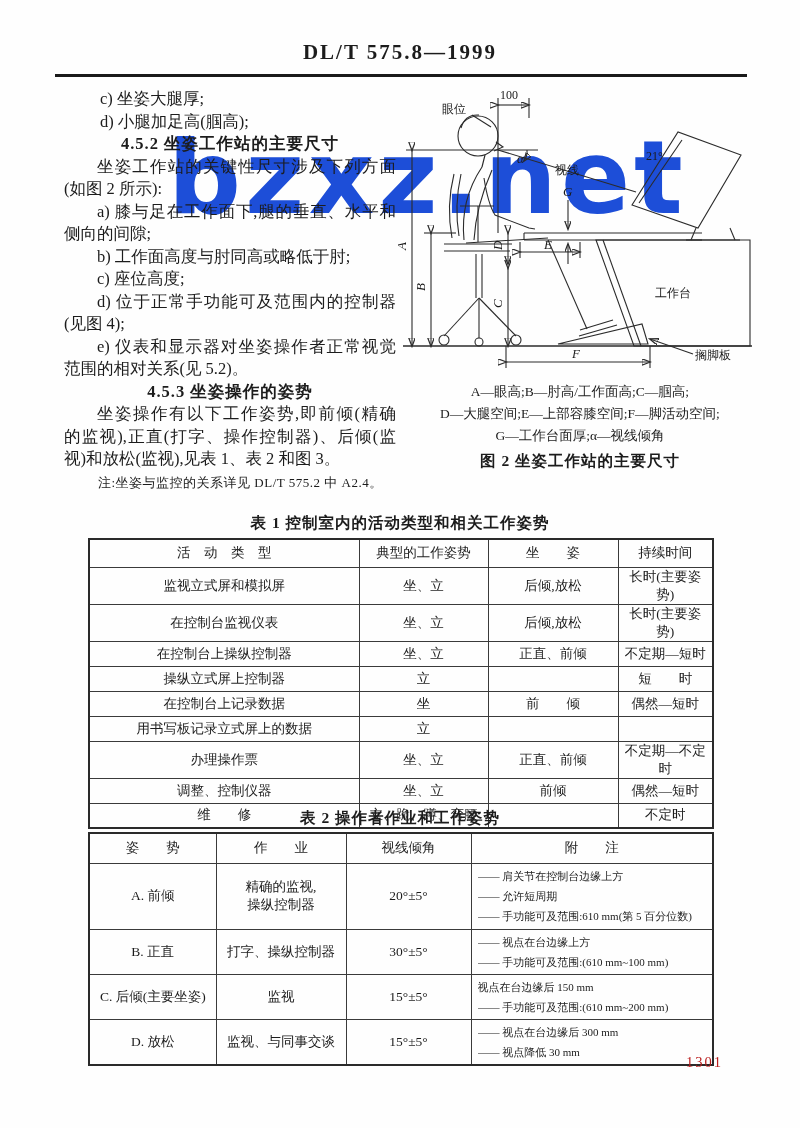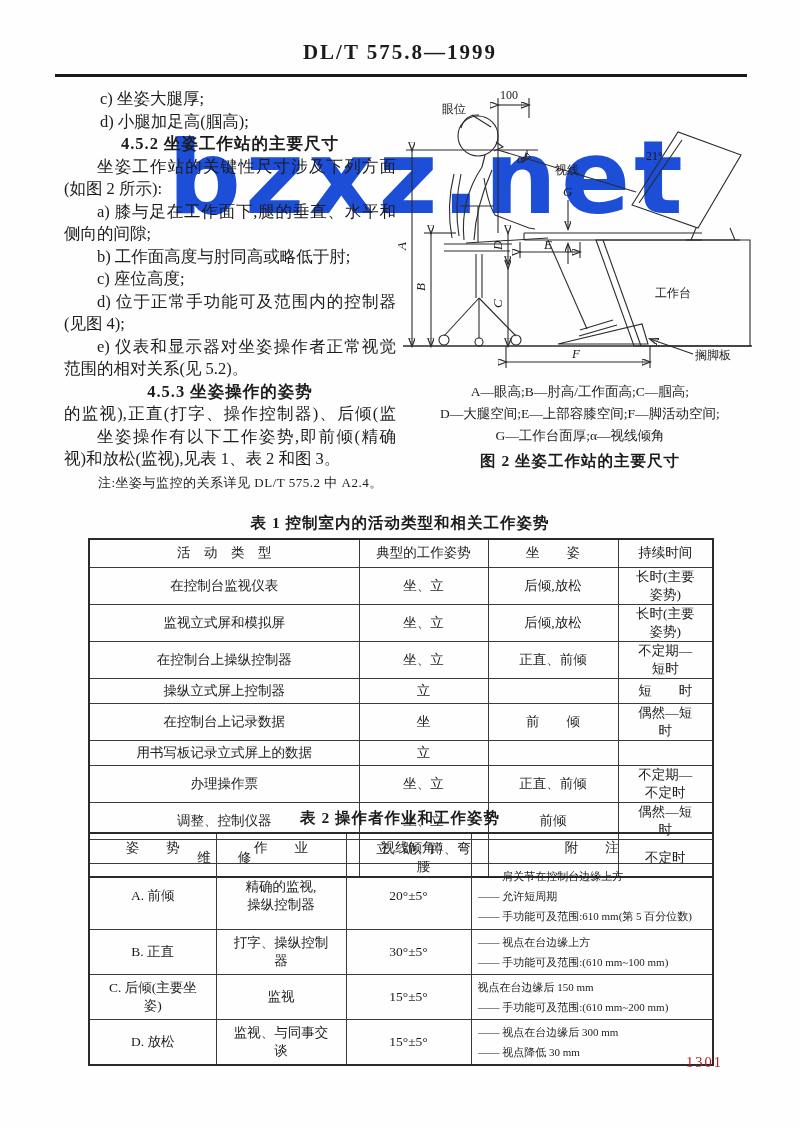--- a/index.html
+++ b/index.html
@@ -31,21 +31,21 @@
     font-size:13.5px;line-height:22px;z-index:1;}
   .fig-title{font-weight:bold;font-size:15.5px;margin-top:3px;letter-spacing:1px;}
 
   
   .tbl-title{position:absolute;width:800px;left:0;text-align:center;font-weight:bold;
     font-size:15.5px;letter-spacing:1px;z-index:1;}
   .tt1{top:513px;} .tt2{top:808px;}
   table{border-collapse:collapse;table-layout:fixed;position:absolute;left:88px;width:624px;z-index:1;}
   .t1{top:538px;} .t2{top:832px;}
   td,th{border:1px solid #3a3a3a;font-weight:normal;font-size:13.5px;text-align:center;
-    padding:0 16px;overflow:hidden;}
+    padding:0 4px;overflow:hidden;}
   table{border:2px solid #2a2a2a;}
   .t1 tr{height:25px;} .t1 tr.hd{height:28px;}
   .t2 tr.hd{height:30px;} .t2 tr.rA{height:66px;} .t2 tr.rB,.t2 tr.rC,.t2 tr.rD{height:40px;}
   .t2 .task-cell{white-space:pre-line;}
   .t2 .notes-cell{text-align:left;padding:2px 6px;}
   .t2 .note-line{font-size:11px;line-height:20px;white-space:nowrap;overflow:hidden;}
   .page-no{position:absolute;left:686px;top:1054px;font-size:14.5px;letter-spacing:2px;color:#b91c1c;z-index:1;}
 </style>
 </head>
 <body>
@@ -65,22 +65,22 @@
     <div class="ln">(如图 2 所示):</div>
     <div class="ln ind2 fill">a) 膝与足在工作面下,腿的垂直、水平和</div>
     <div class="ln">侧向的间隙;</div>
     <div class="ln ind2">b) 工作面高度与肘同高或略低于肘;</div>
     <div class="ln ind2">c) 座位高度;</div>
     <div class="ln ind2 fill">d) 位于正常手功能可及范围内的控制器</div>
     <div class="ln">(见图 4);</div>
     <div class="ln ind2 fill">e) 仪表和显示器对坐姿操作者正常视觉</div>
     <div class="ln">范围的相对关系(见 5.2)。</div>
     <div class="ln head">4.5.3  坐姿操作的姿势</div>
+    <div class="ln ind2 fill">坐姿操作有以下工作姿势,即前倾(精确</div>
     <div class="ln fill">的监视),正直(打字、操作控制器)、后倾(监</div>
-    <div class="ln ind2 fill">坐姿操作有以下工作姿势,即前倾(精确</div>
     <div class="ln">视)和放松(监视),见表 1、表 2 和图 3。</div>
     <div class="ln note">注:坐姿与监控的关系详见 DL/T 575.2 中 A2.4。</div>
   </div>
 
   <svg class="figure-svg" width="364" height="292" viewBox="0 0 364 292">
     <defs>
       <marker id="arr" orient="auto" markerWidth="9" markerHeight="8" refX="7.5" refY="3">
         <path d="M0,0 L8,3 L0,6 Z" fill="#2b2b2b" stroke="none"></path>
       </marker>
     </defs>
@@ -191,27 +191,27 @@
         <col style="width:95px">
       </colgroup>
     <tbody>
         <tr class="hd">
       <th>活　动　类　型</th>
       <th>典型的工作姿势</th>
       <th>坐　　姿</th>
       <th>持续时间</th>
     </tr>
     <tr>
-      <td>在控制台监视仪表</td>
+      <td>监视立式屏和模拟屏</td>
       <td>坐、立</td>
       <td>后倾,放松</td>
       <td>长时(主要姿势)</td>
     </tr>
     <tr>
-      <td>监视立式屏和模拟屏</td>
+      <td>在控制台监视仪表</td>
       <td>坐、立</td>
       <td>后倾,放松</td>
       <td>长时(主要姿势)</td>
     </tr>
     <tr>
       <td>在控制台上操纵控制器</td>
       <td>坐、立</td>
       <td>正直、前倾</td>
       <td>不定期—短时</td>
     </tr>

